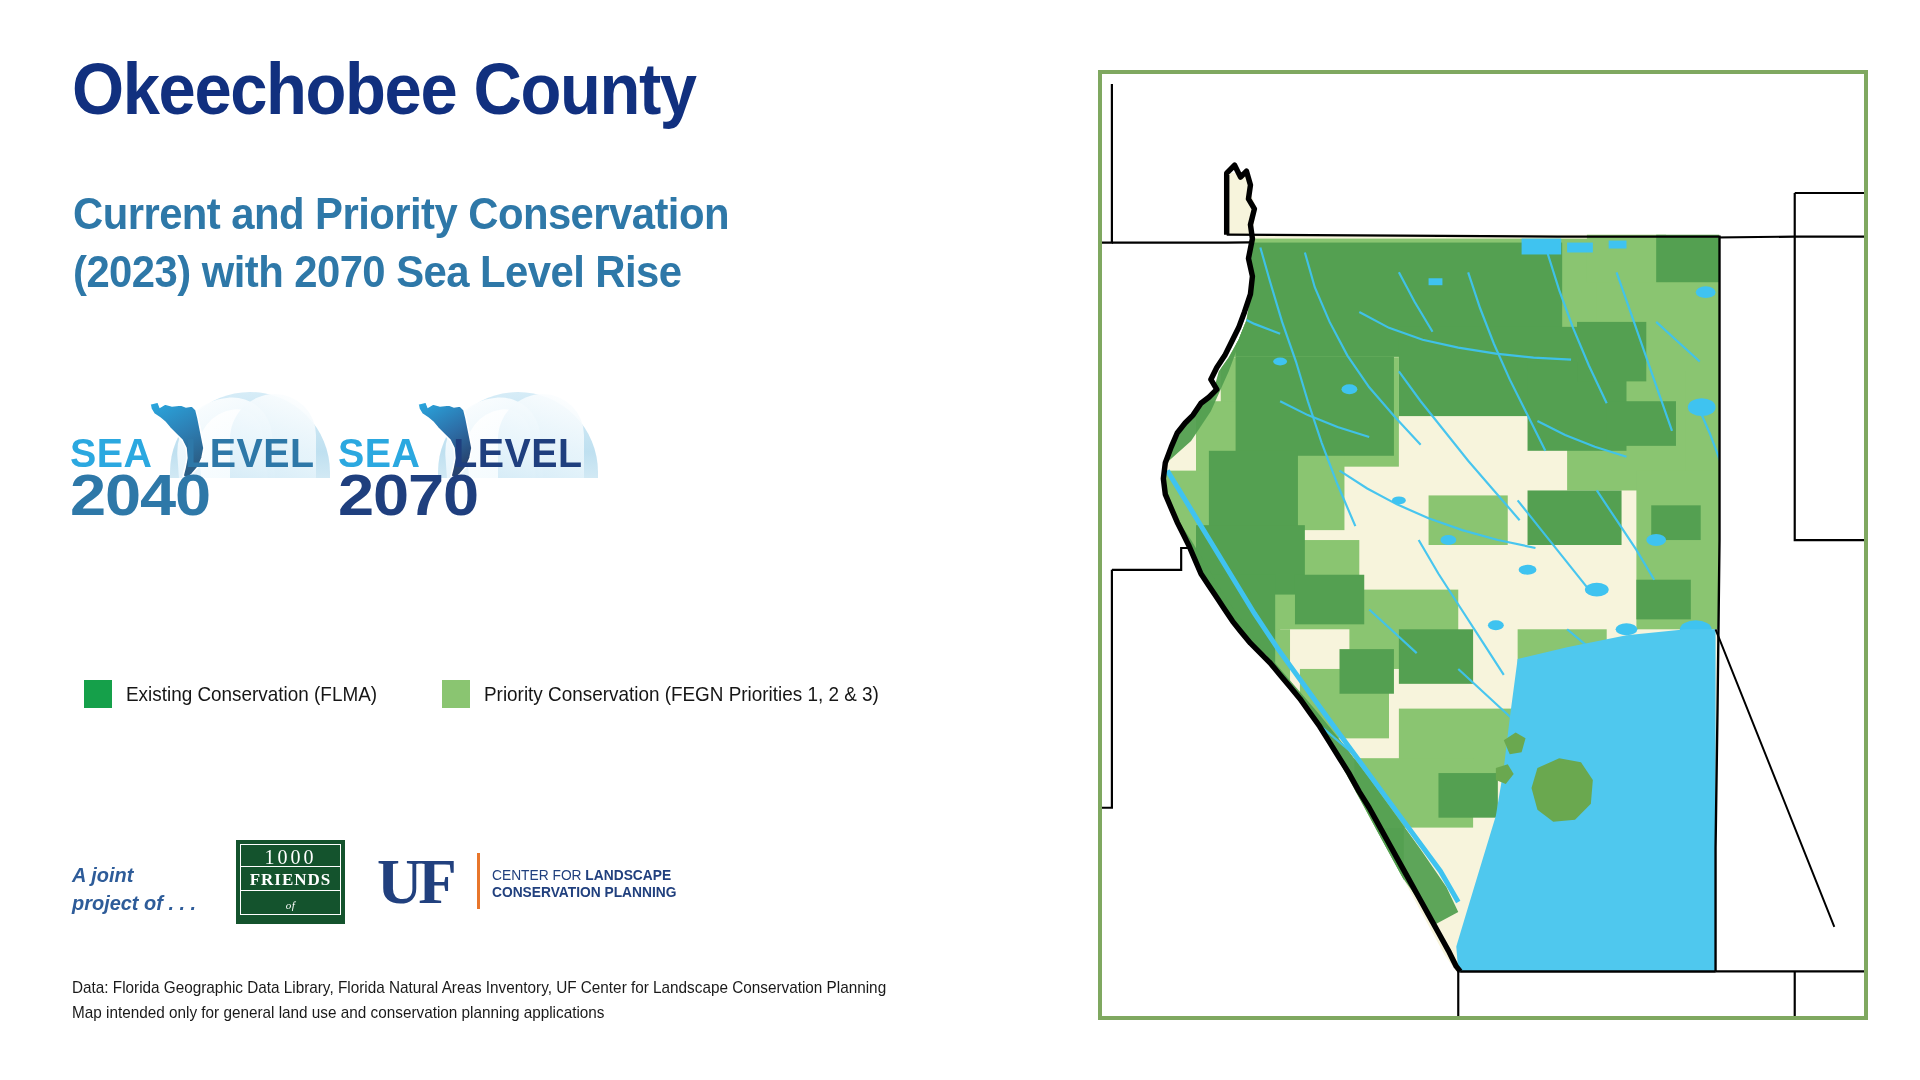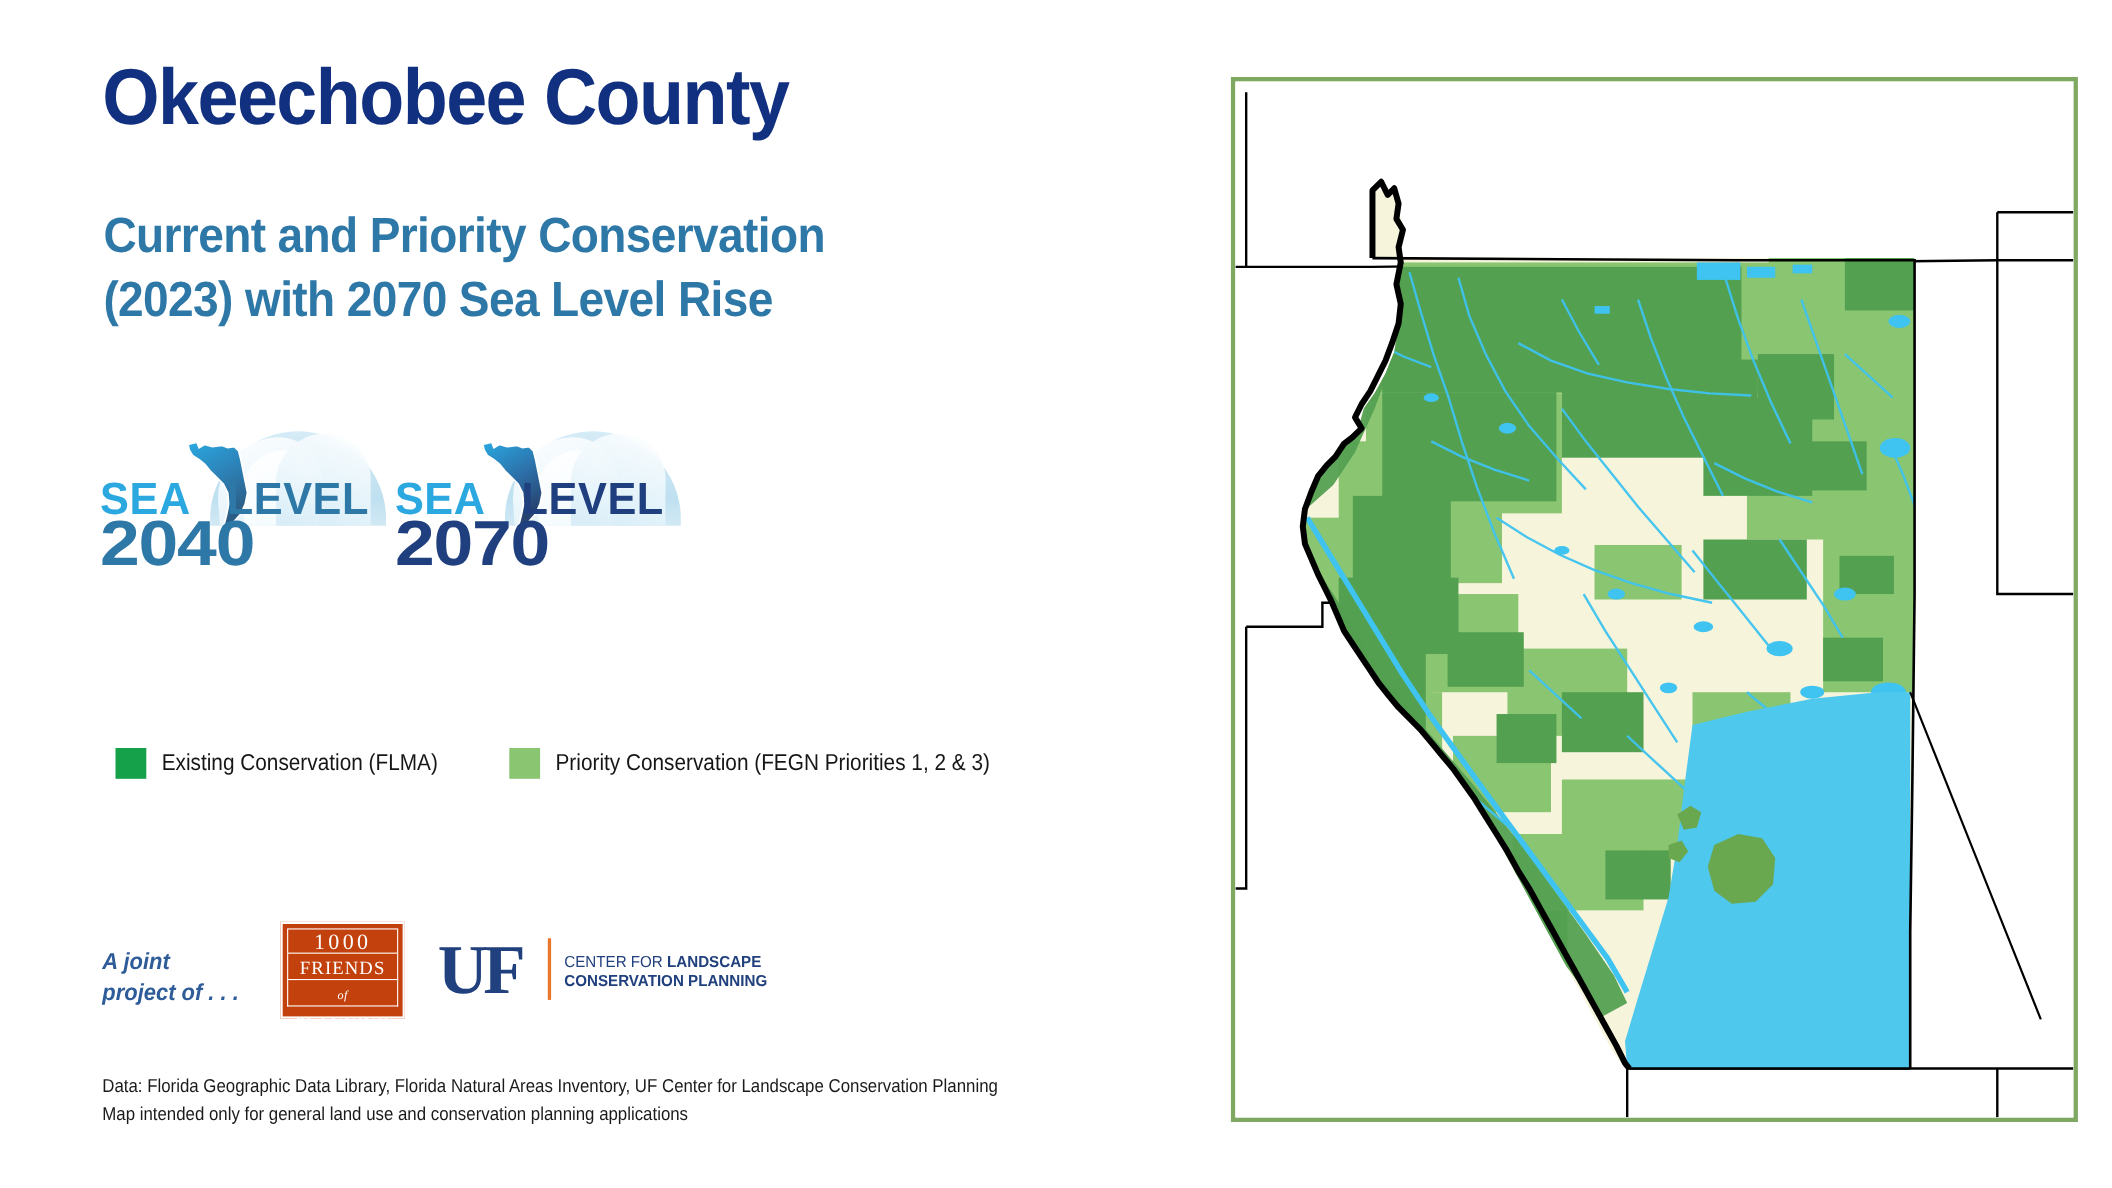--- a/index.html
+++ b/index.html
@@ -3,21 +3,21 @@
 <meta charset="utf-8">
 <style>
   html,body{margin:0;padding:0;}
   body{
     width:1920px;height:1080px;
     background:#ffffff;
     font-family:"Liberation Sans", sans-serif;
     overflow:hidden;
     position:relative;
   }
-  .page{position:absolute;inset:0;margin-left:21px;}
+  .page{position:absolute;inset:0;}
 
   
   .left-panel{
     position:absolute;left:0;top:0;width:1090px;height:1080px;
   }
   .title-main{
     position:absolute;left:72px;top:52px;
     font-size:72px;font-weight:bold;
     color:#11307F;
     letter-spacing:-1.5px;
@@ -105,30 +105,30 @@
   
   .partners{position:absolute;left:72px;top:845px;height:80px;width:760px;}
   .joint-text{
     position:absolute;left:0;top:16px;
     font-style:italic;font-weight:bold;font-size:21px;
     color:#2E5C99;line-height:1.35;
     transform:scaleX(0.95);transform-origin:left top;
   }
   .kfof{
     position:absolute;left:162px;top:-7px;width:113px;height:88px;
-    background:#c2410c;border:2px solid #ffffff;
+    background:#14532d;border:2px solid #ffffff;
     box-sizing:border-box;padding:4px;
   }
   .kfof .box{
     border:1.5px solid #ffffff;color:#ffffff;
     font-family:"Liberation Serif", serif;
     text-align:center;box-sizing:border-box;
   }
   .kfof .b1{height:30%;font-size:20px;letter-spacing:3px;line-height:25px;}
-  .kfof .b2{height:32%;font-size:17px;letter-spacing:1px;line-height:26px;border-top:none;}
+  .kfof .b2{height:32%;font-size:17px;letter-spacing:1px;line-height:26px;border-top:none;font-weight:bold;}
   .kfof .b3{height:32%;font-size:16px;letter-spacing:0.5px;line-height:25px;border-top:none;}
   .kfof .b3 .sm{font-size:11px;font-style:italic;}
   .uf{position:absolute;left:305px;top:-2px;height:78px;}
   .uf-mark{
     position:absolute;left:0;top:6px;
     font-size:60px;font-weight:bold;color:#21407E;
     font-family:"Liberation Serif", serif;
     letter-spacing:-4px;line-height:62px;
     transform:scaleX(1.05) scaleY(1.06);transform-origin:left top;
   }

